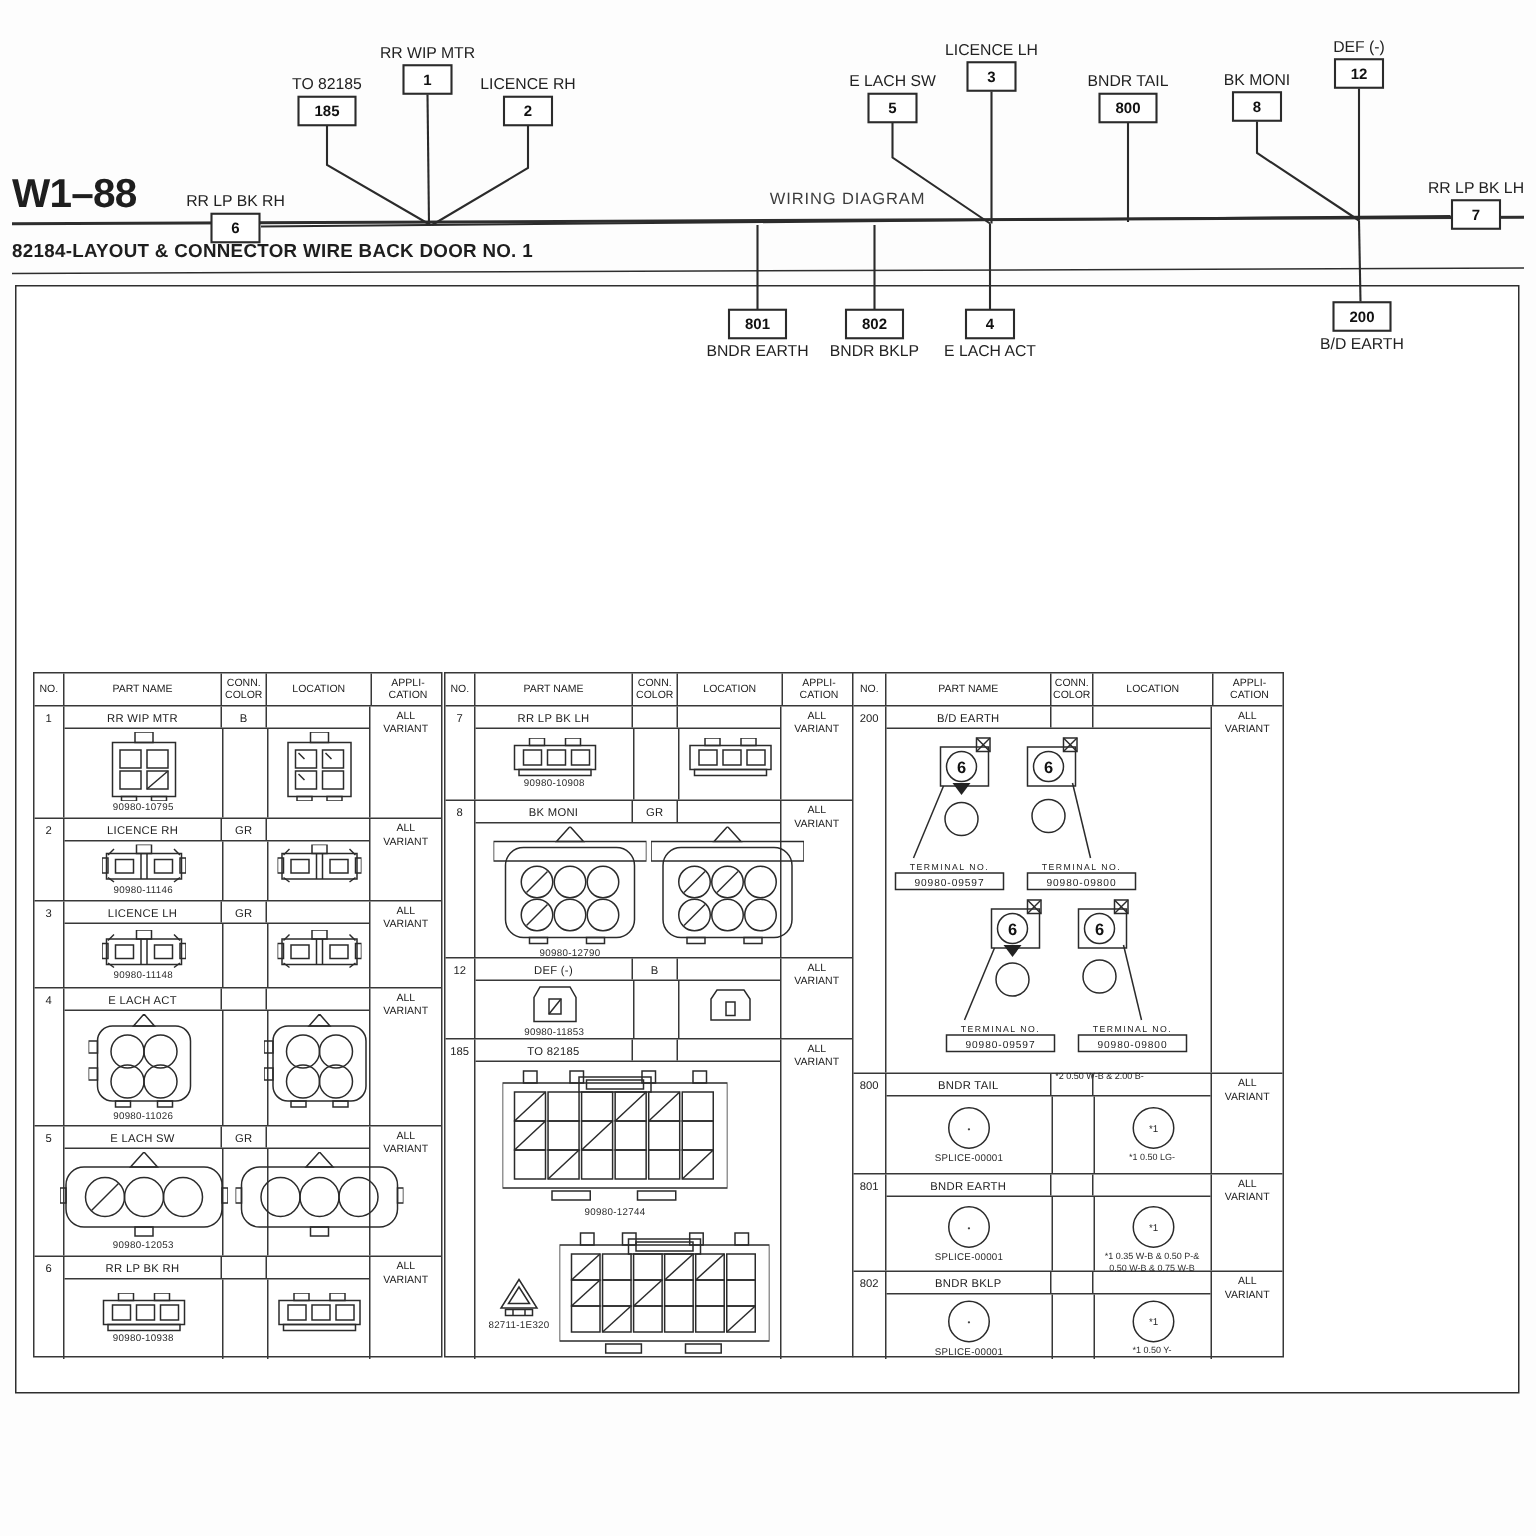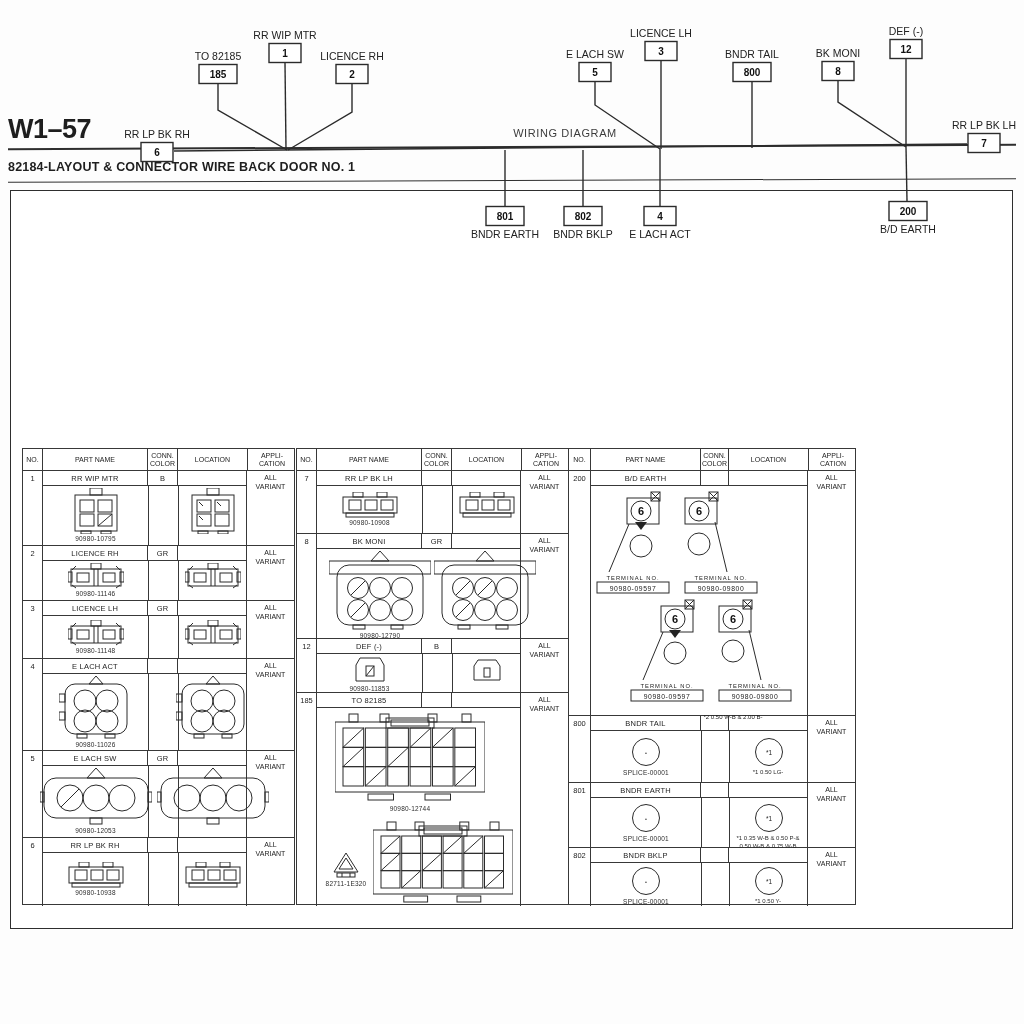--- a/index.html
+++ b/index.html
@@ -29,21 +29,21 @@
   .scell{position:absolute;top:0;height:100%;display:flex;align-items:center;justify-content:center;
          font-size:7.5px;letter-spacing:0.2px;box-sizing:border-box;color:#1d1d1d;}
   .vdiv{position:absolute;width:0;border-left:1px solid #383838;}
   .pn{position:absolute;font-size:6.5px;color:#2c2c2c;text-align:center;letter-spacing:0.2px;}
   .note{position:absolute;font-size:6px;color:#2c2c2c;text-align:center;white-space:pre-line;line-height:7.5px;}
   .gl{position:absolute;}
 </style>
 </head>
 <body>
 
-<div class="abs" id="page-code">W1–57</div>
+<div class="abs" id="page-code">W1–88</div>
 <div class="abs" id="hdr-title">WIRING DIAGRAM</div>
 <div class="abs" id="hdr-rule"></div>
 <div class="abs" id="sec-title">82184-LAYOUT &amp; CONNECTOR WIRE BACK DOOR NO. 1</div>
 <div class="abs" id="sec-rule"></div>
 <div class="abs" id="frame"></div>
 <div class="abs" id="diagram-svg">
     <svg width="1024" height="262" viewBox="0 188 1024 262" style="display:block">
       <g stroke="#2b2b2b" stroke-width="1.4" fill="none">
         <polyline points="174,339 967,332"></polyline>
         <polyline points="218,272 218,298 287,338"></polyline>

